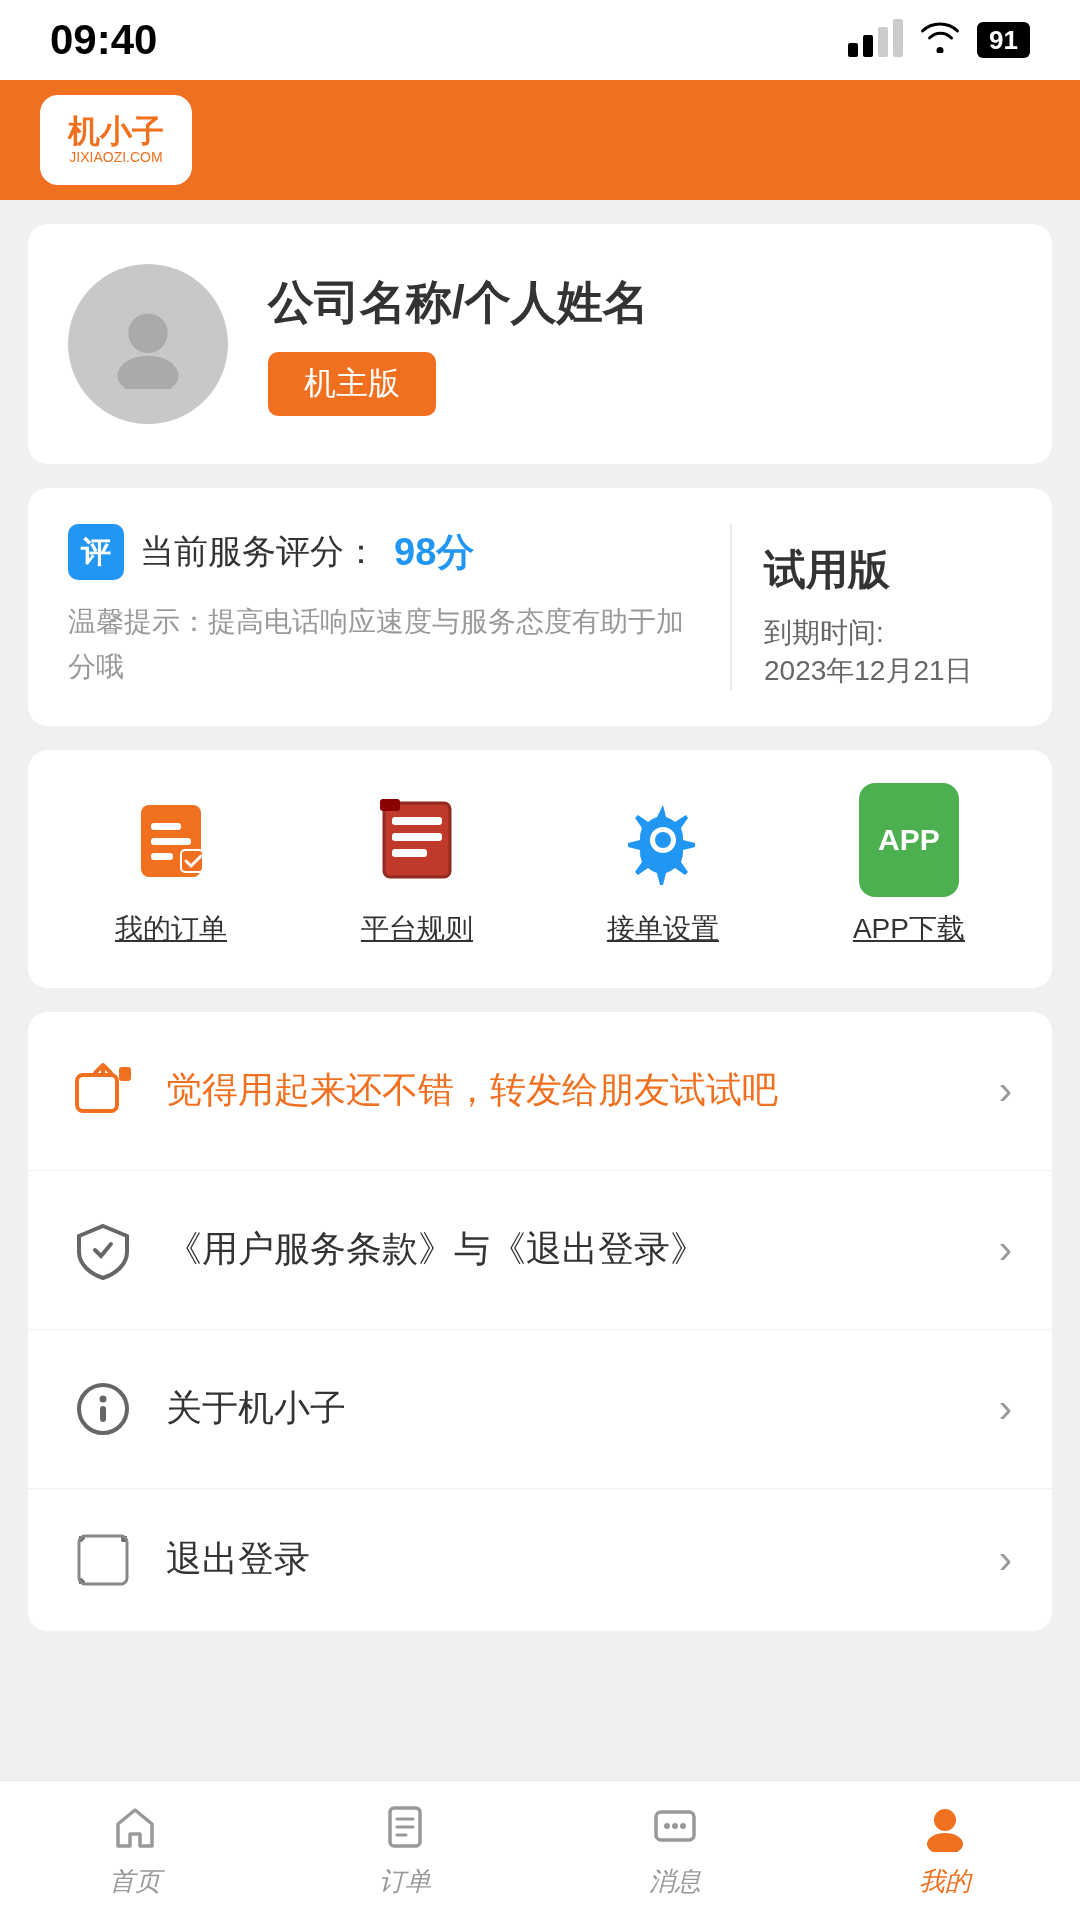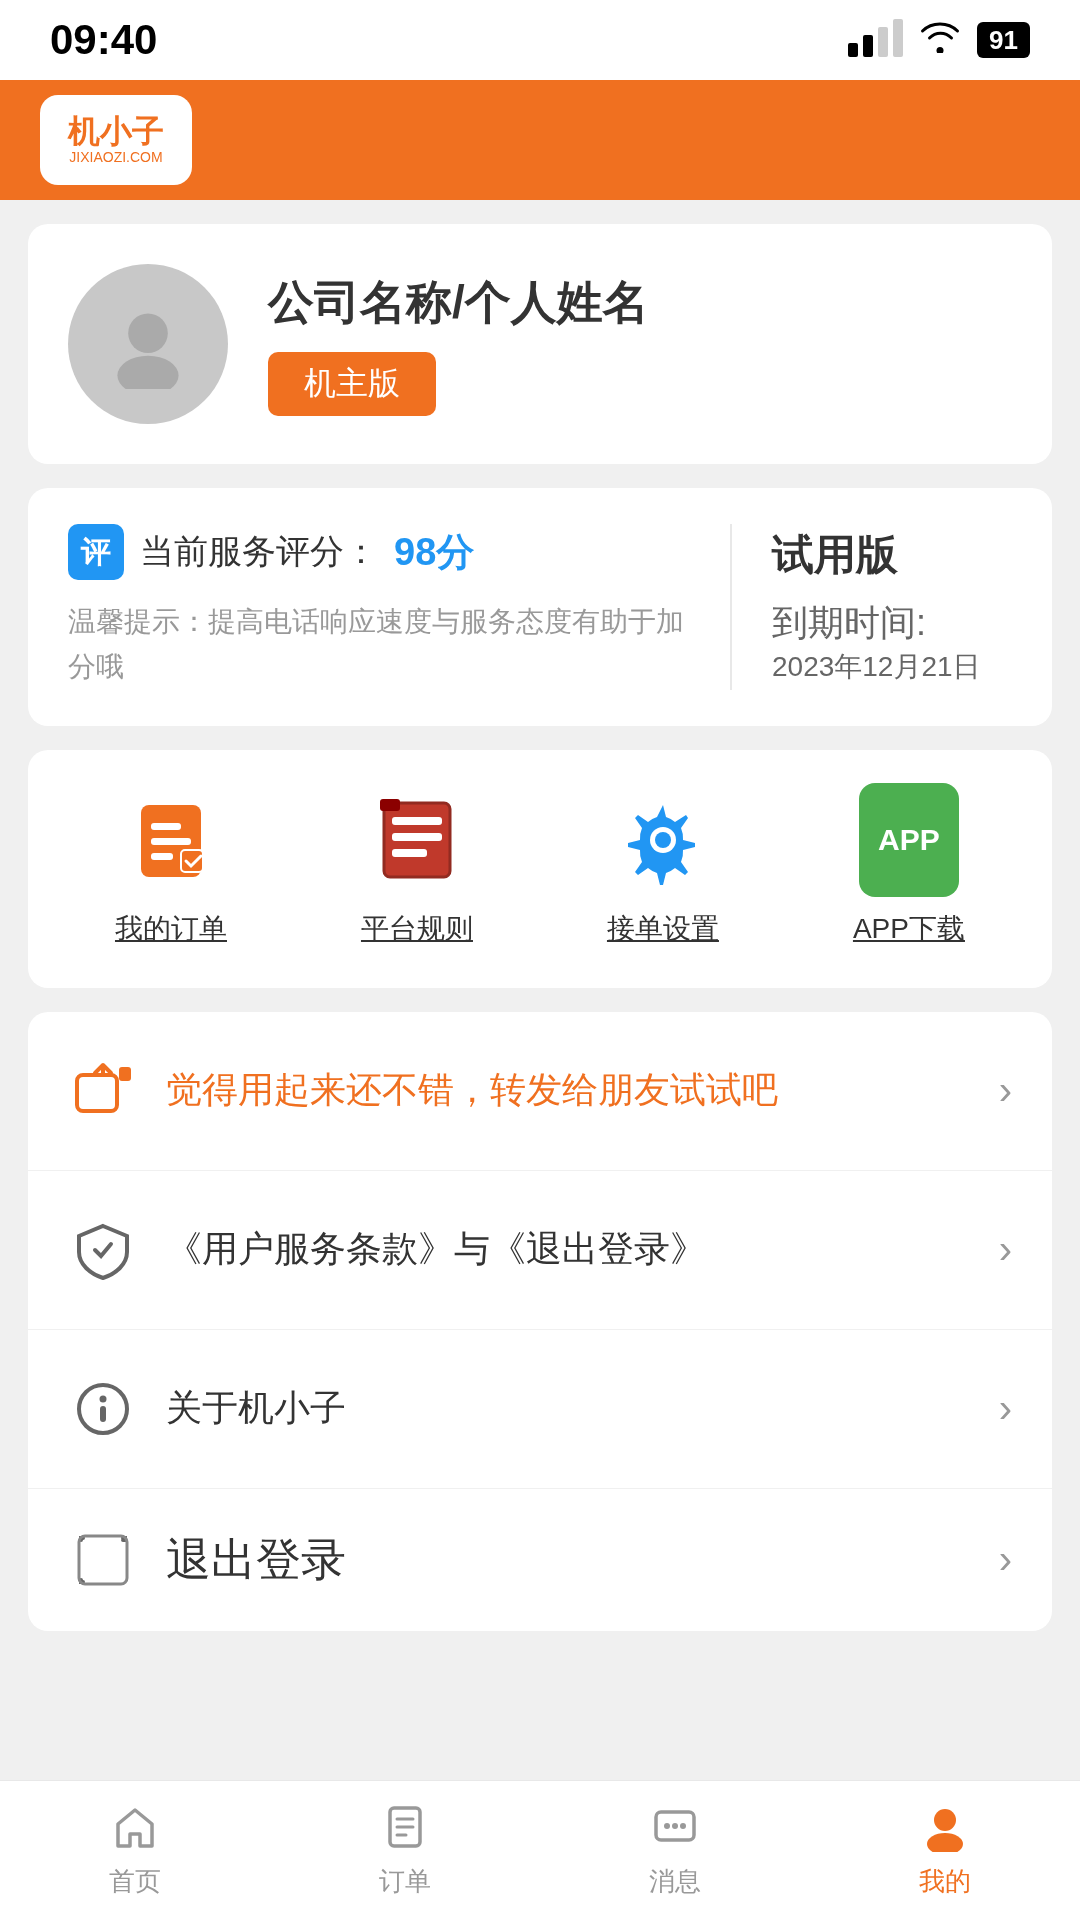--- a/index.html
+++ b/index.html
@@ -190,33 +190,33 @@
       font-size: 38px;
       font-weight: 700;
     }
     .score-hint {
       font-size: 28px;
       color: #999;
       line-height: 1.6;
     }
     .score-right {
       flex: 0 0 280px;
-      padding-left: 40px;
+      padding-left: 32px;
       display: flex;
       flex-direction: column;
-      justify-content: center;
+      justify-content: flex-end;
     }
     .trial-title {
       font-size: 42px;
       font-weight: 700;
       color: #333;
       margin-bottom: 16px;
     }
     .expire-label {
-      font-size: 36px;
+      font-size: 28px;
       color: #666;
     }
     .expire-date {
       font-size: 28px;
       color: #666;
     }
 
     
     .actions-card {
       background: #fff;
@@ -307,20 +307,21 @@
       border-top: 1px solid #e8e8e8;
       display: flex;
       align-items: center;
       justify-content: space-around;
     }
     .nav-item {
       display: flex;
       flex-direction: column;
       align-items: center;
       cursor: pointer;
+      font-style: italic;
     }
     .nav-icon {
       font-size: 50px;
       color: #999;
     }
     .nav-icon.active {
       color: #F07020;
     }
     .nav-label {
       font-size: 26px;
@@ -332,21 +333,21 @@
 
     .partial-item {
       display: flex;
       align-items: center;
       padding: 36px 40px;
       gap: 28px;
       cursor: pointer;
     }
     .partial-text {
       flex: 1;
-      font-size: 45px;
+      font-size: 36px;
       color: #333;
     }
 
     
     .bottom-spacer {
       height: 160px;
     }
   </style>
 </head>
 <body>

